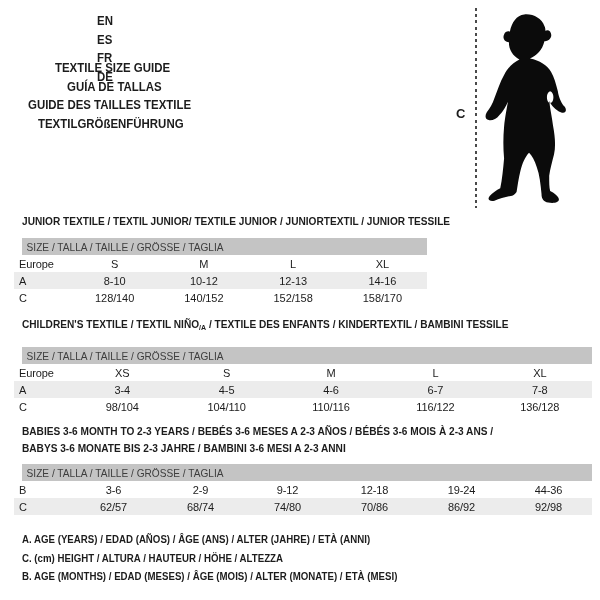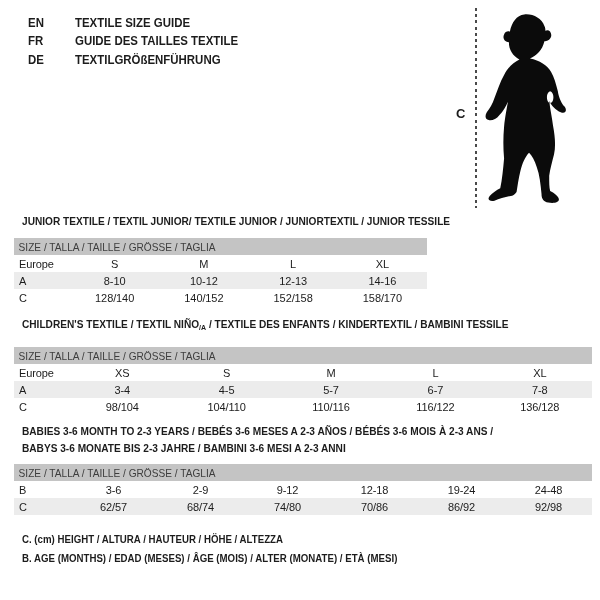--- a/index.html
+++ b/index.html
@@ -5,52 +5,56 @@
   html,body { margin:0; padding:0; }
   body {
     width:600px; height:600px; background:#ffffff;
     font-family:"Liberation Sans", sans-serif;
     color:#1c1c1c; position:relative; overflow:hidden;
   }
   .cond { display:inline-block; transform:scaleX(0.88); transform-origin:0 50%; white-space:nowrap; }
 
   
   .lang-list { position:absolute; left:28px; top:13px; }
-  .lang-row { display:flex; height:18.6px; align-items:center; font-weight:bold; font-size:13px; }
+  .lang-row { display:flex; height:18.6px; align-items:center; font-weight:bold; font-size:13px;flex-direction:column; }
   .lang-code { width:47px; flex:0 0 47px; }
 
   
   .dash-line { position:absolute; left:475px; top:8px; width:2px; height:200px;
     background:repeating-linear-gradient(to bottom,#4a4a4a 0 3px,transparent 3px 6.2px); }
   .c-label { position:absolute; left:456px; top:106px; font-weight:bold; font-size:13px; }
   .baby-svg { position:absolute; left:482px; top:9px; }
 
   
   .tbl-title { position:absolute; left:22px; font-weight:bold; font-size:11.5px;
     transform:scaleX(0.88); transform-origin:0 0; line-height:16.5px; }
   .title-line { white-space:nowrap; }
   .sub-seg { font-size:8px; vertical-align:-2px; }
   .tbl { position:absolute; left:14px; }
-  .tbl-bar { height:17px; display:flex; align-items:center; font-size:11px; color:#3d3d3d; }
+  .tbl-bar { height:17px; display:flex; align-items:center; font-size:11px; color:#3d3d3d;margin-left:8px; }
   .tbl-bar .cond { transform:scaleX(0.92); padding-left:5px; }
   .tbl-row { display:flex; height:17px; align-items:center; font-size:11px; letter-spacing:-0.1px; }
   .tbl-label { width:56px; flex:0 0 56px; padding-left:5px; box-sizing:border-box; }
   .tbl-cell { flex:1; text-align:center; }
 
   
   .footnotes { position:absolute; left:22px; top:533px; font-weight:bold; font-size:11px; }
   .fn-line { height:18.5px; }
 </style>
 </head>
 <body>
 
 <div class="lang-list" id="lang-list">
     <div class="lang-row">
       <span class="lang-code"><span class="cond">EN</span></span>
       <span class="cond">TEXTILE SIZE GUIDE</span>
+    </div>
+    <div class="lang-row">
+      <span class="lang-code"><span class="cond">ES</span></span>
+      <span class="cond">GUÍA DE TALLAS</span>
     </div>
     <div class="lang-row">
       <span class="lang-code"><span class="cond">FR</span></span>
       <span class="cond">GUIDE DES TAILLES TEXTILE</span>
     </div>
     <div class="lang-row">
       <span class="lang-code"><span class="cond">DE</span></span>
       <span class="cond">TEXTILGRÖßENFÜHRUNG</span>
     </div>
   </div>
@@ -140,21 +144,21 @@
         <span class="tbl-cell">XS</span>
         <span class="tbl-cell">S</span>
         <span class="tbl-cell">M</span>
         <span class="tbl-cell">L</span>
         <span class="tbl-cell">XL</span>
       </div>
       <div class="tbl-row" style="background: rgb(236, 236, 236);">
         <span class="tbl-label">A</span>
         <span class="tbl-cell">3-4</span>
         <span class="tbl-cell">4-5</span>
-        <span class="tbl-cell">5-7</span>
+        <span class="tbl-cell">4-6</span>
         <span class="tbl-cell">6-7</span>
         <span class="tbl-cell">7-8</span>
       </div>
       <div class="tbl-row">
         <span class="tbl-label">C</span>
         <span class="tbl-cell">98/104</span>
         <span class="tbl-cell">104/110</span>
         <span class="tbl-cell">110/116</span>
         <span class="tbl-cell">116/122</span>
         <span class="tbl-cell">136/128</span>
@@ -168,30 +172,31 @@
       <div class="tbl-bar" style="background: rgb(196, 196, 196);">
         <span class="cond">SIZE / TALLA / TAILLE / GRÖSSE / TAGLIA</span>
       </div>
       <div class="tbl-row">
         <span class="tbl-label">B</span>
         <span class="tbl-cell">3-6</span>
         <span class="tbl-cell">2-9</span>
         <span class="tbl-cell">9-12</span>
         <span class="tbl-cell">12-18</span>
         <span class="tbl-cell">19-24</span>
-        <span class="tbl-cell">24-48</span>
+        <span class="tbl-cell">44-36</span>
       </div>
       <div class="tbl-row" style="background: rgb(236, 236, 236);">
         <span class="tbl-label">C</span>
         <span class="tbl-cell">62/57</span>
         <span class="tbl-cell">68/74</span>
         <span class="tbl-cell">74/80</span>
         <span class="tbl-cell">70/86</span>
         <span class="tbl-cell">86/92</span>
         <span class="tbl-cell">92/98</span>
       </div>
     </div>
   </div>
 
 <div class="footnotes" id="footnotes">
+    <div class="fn-line"><span class="cond">A. AGE (YEARS) / EDAD (AÑOS) / ÂGE (ANS) / ALTER (JAHRE) / ETÀ (ANNI)</span></div>
     <div class="fn-line"><span class="cond">C. (cm) HEIGHT / ALTURA / HAUTEUR / HÖHE / ALTEZZA</span></div>
     <div class="fn-line"><span class="cond">B. AGE (MONTHS) / EDAD (MESES) / ÂGE (MOIS) / ALTER (MONATE) / ETÀ (MESI)</span></div>
   </div>
 
 </body></html>

